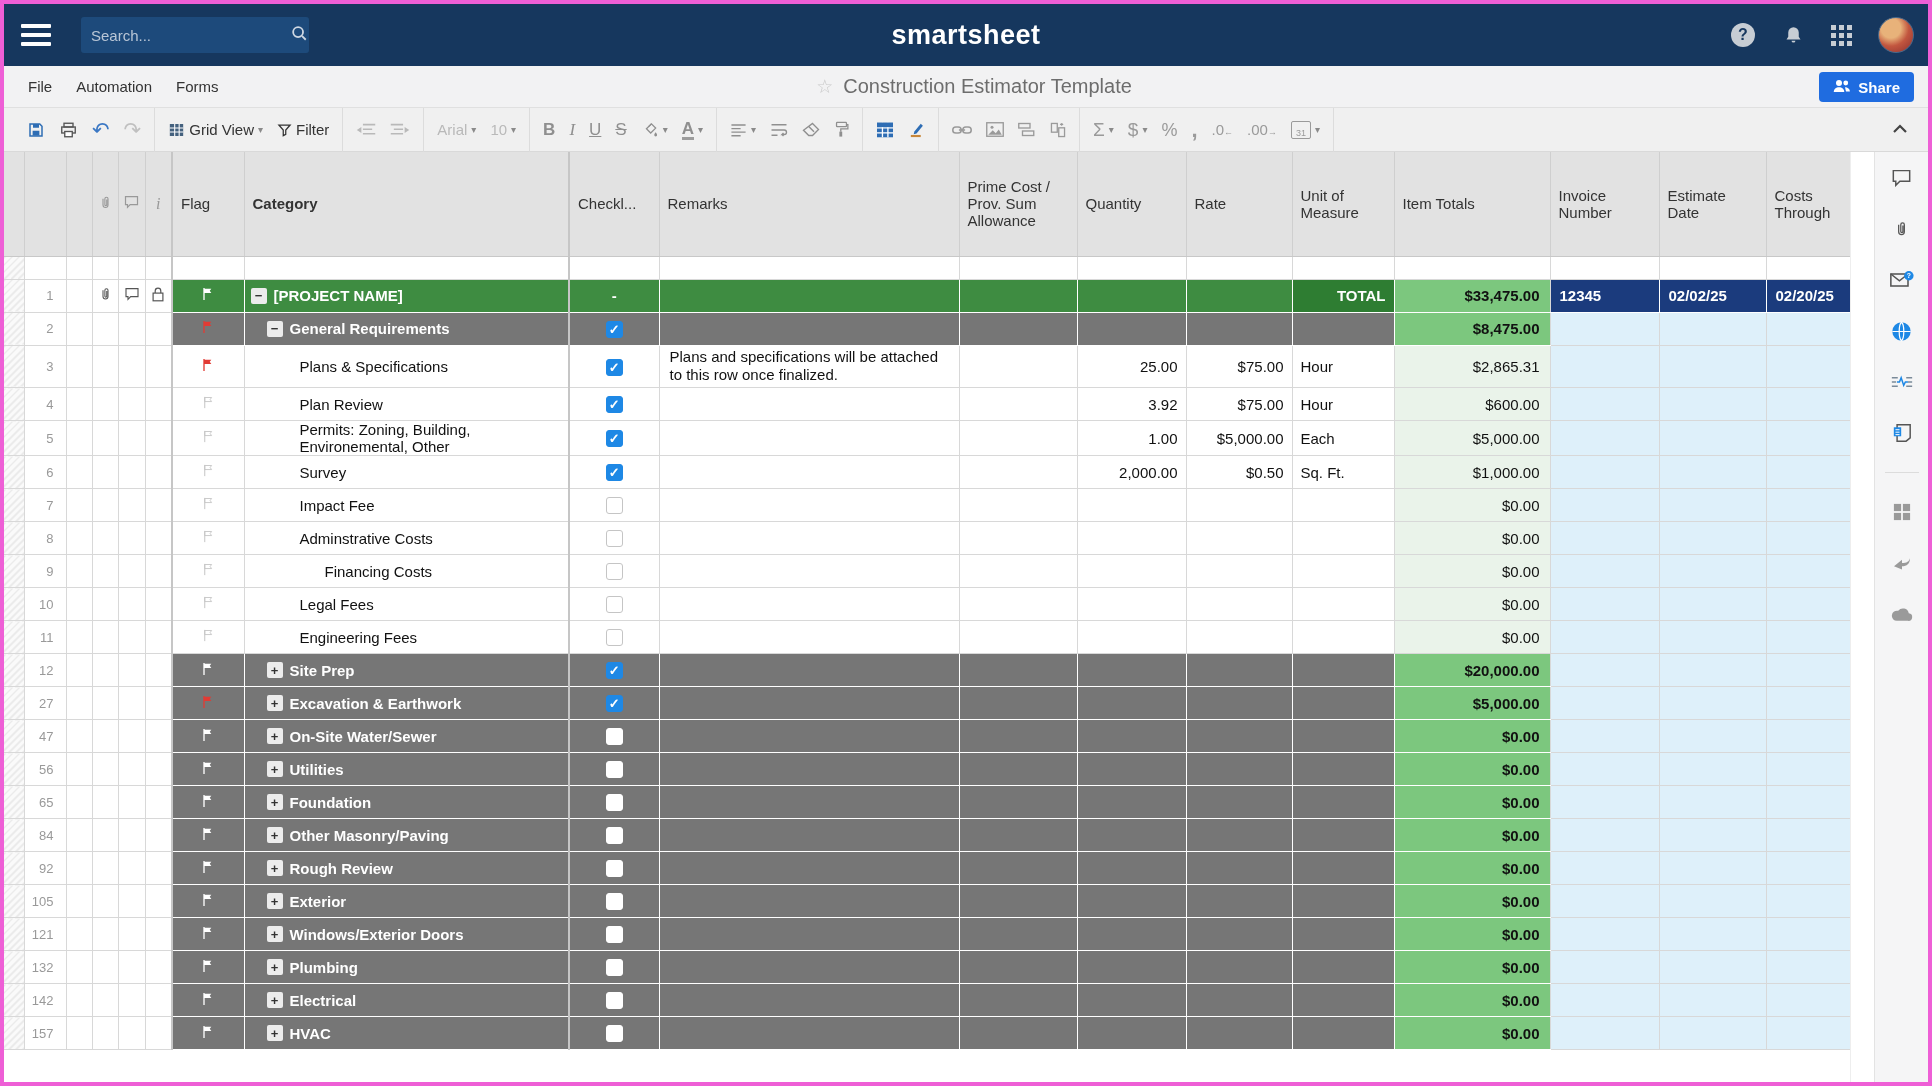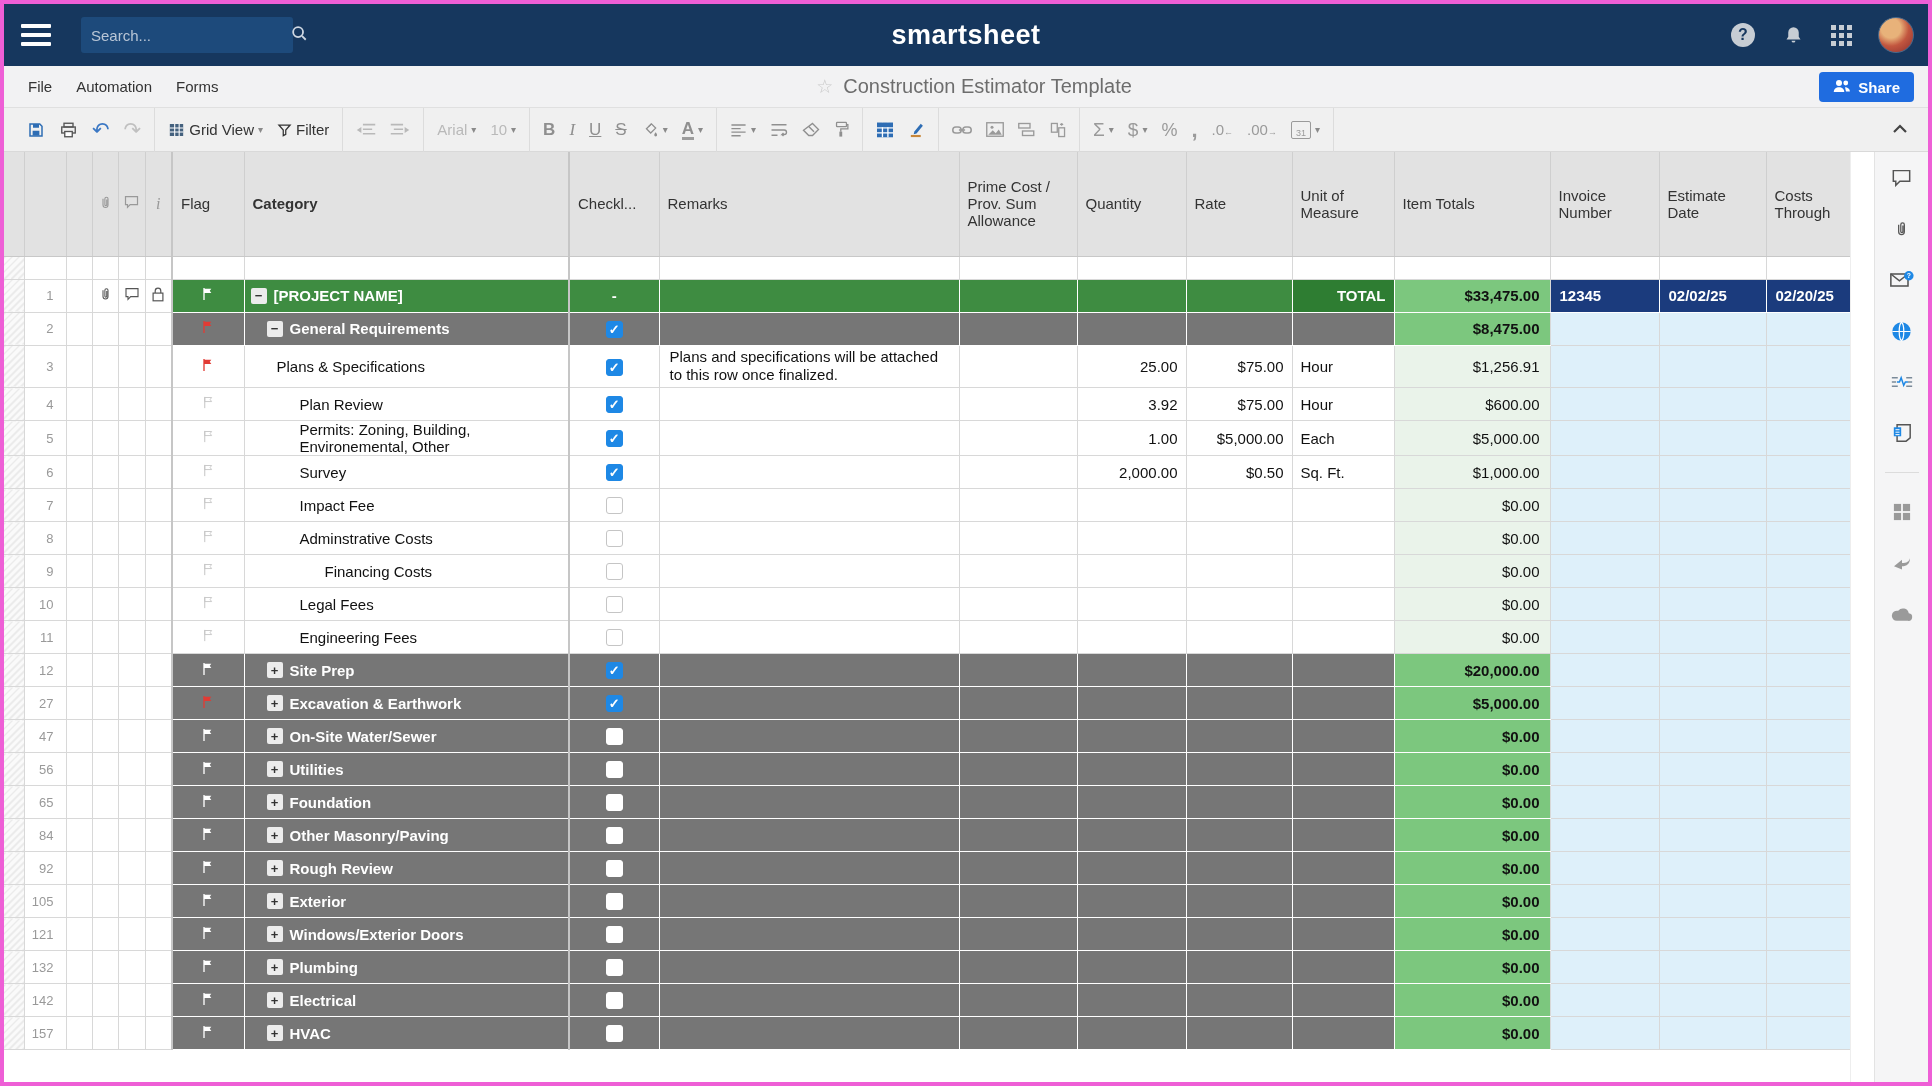--- a/index.html
+++ b/index.html
@@ -3,21 +3,21 @@
 <meta charset="utf-8">
 <style>
   * { margin:0; padding:0; box-sizing:border-box; }
   html,body { width:1932px; height:1086px; font-family:"Liberation Sans", sans-serif; }
   #frame { position:relative; width:1932px; height:1086px; border:4px solid #ee5fd6; outline:1px solid #b24ad0; outline-offset:-6px; background:#fff; overflow:hidden; }
 
   
   #topbar { position:absolute; left:0; top:0; width:1924px; height:62px; background:#16375e; display:flex; align-items:center; }
   .burger { width:30px; height:22px; margin-left:17px; display:flex; flex-direction:column; justify-content:space-between; cursor:pointer; }
   .burger span { display:block; height:4px; background:#fff; border-radius:1px; }
-  .searchbox { margin-left:30px; width:212px; height:36px; background:#1d4a7b; border-radius:3px; display:flex; align-items:center; padding:0 10px; }
+  .searchbox { margin-left:30px; width:228px; height:36px; background:#1d4a7b; border-radius:3px; display:flex; align-items:center; padding:0 10px; }
   .searchbox input { flex:1; background:transparent; border:none; outline:none; color:#e8eef5; font-size:15px; font-family:"Liberation Sans",sans-serif; }
   .searchbox input::placeholder { color:#b9c6d6; }
   .logo { position:absolute; left:0; right:0; text-align:center; color:#fff; font-size:27px; font-weight:600; letter-spacing:.5px; pointer-events:none; }
   .tb-right { position:absolute; right:14px; top:0; height:62px; display:flex; align-items:center; gap:26px; }
   .helpcirc { width:24px; height:24px; border-radius:50%; background:#c7cdd4; color:#16375e; font-weight:bold; font-size:16px; display:flex; align-items:center; justify-content:center; }
   .appgrid { display:grid; grid-template-columns:repeat(3,5px); grid-template-rows:repeat(3,5px); gap:3px; }
   .appgrid i { background:#c7cdd4; }
   .avatar { width:36px; height:36px; border-radius:50%; background:radial-gradient(circle at 35% 30%, #e8b27a 0 30%, #c2563f 55%, #8a2f2f 100%); border:1px solid #4a6a8c; }
 
   
@@ -481,31 +481,31 @@
             <td class="rownum">3</td>
             <td></td>
             <td style="text-align:center"></td>
             <td style="text-align:center"></td>
             <td style="text-align:center"></td>
             <td class="flag span"><svg width="16" height="18" viewBox="0 0 24 24">
                 <path d="M6 3v18" stroke="#e23b34" stroke-width="2"></path>
                 <path d="M6 4h11l-2.4 3.2L17 10.5H6z" fill="#e23b34"></path>
               </svg></td>
             <td class="cat span">
-              <span class="catline" style="padding-left:32px">
+              <span class="catline" style="padding-left:55px">
                 <span>Plans &amp; Specifications</span>
               </span>
             </td>
             <td class="chk span"><span class="cb checked">✓</span></td>
             <td class="rem span">Plans and specifications will be attached to this row once finalized.</td>
             <td class="span"></td>
             <td class="num span">25.00</td>
             <td class="num span">$75.00</td>
             <td class="unit span">Hour</td>
-            <td class="total">$1,256.91</td>
+            <td class="total">$2,865.31</td>
             <td class="info"></td>
             <td class="info"></td>
             <td class="info"></td>
           </tr>
           <tr class="item">
             <td class="drag"></td>
             <td class="rownum">4</td>
             <td></td>
             <td style="text-align:center"></td>
             <td style="text-align:center"></td>

